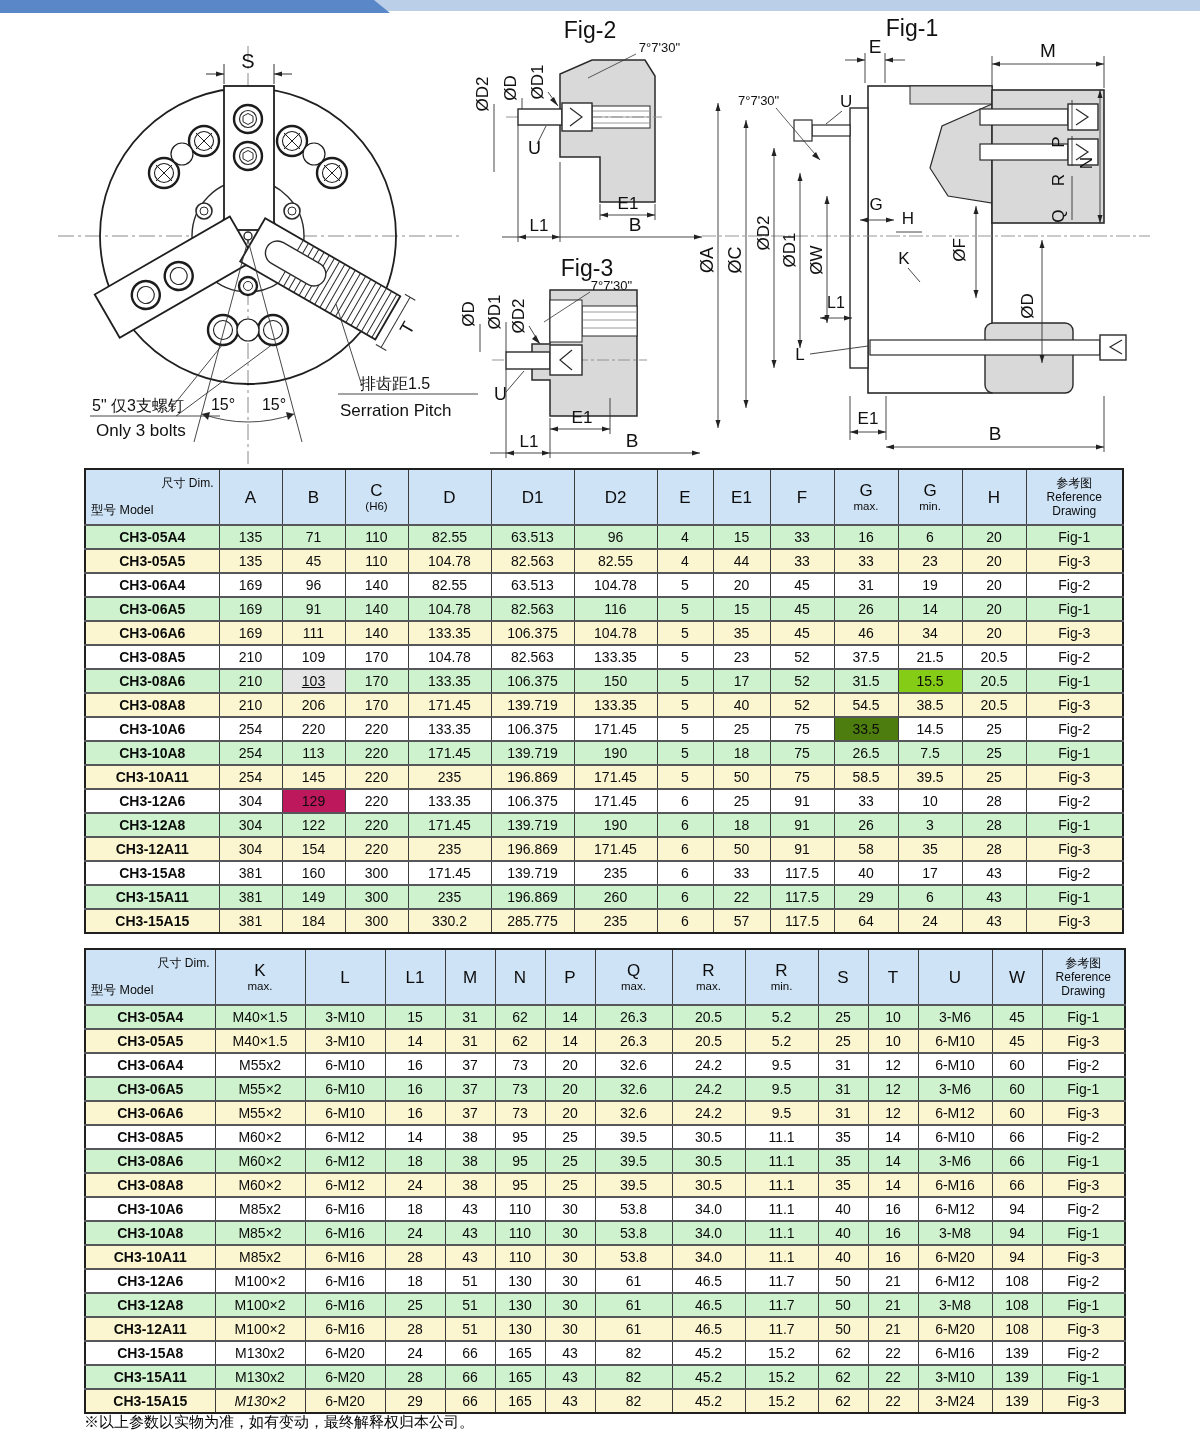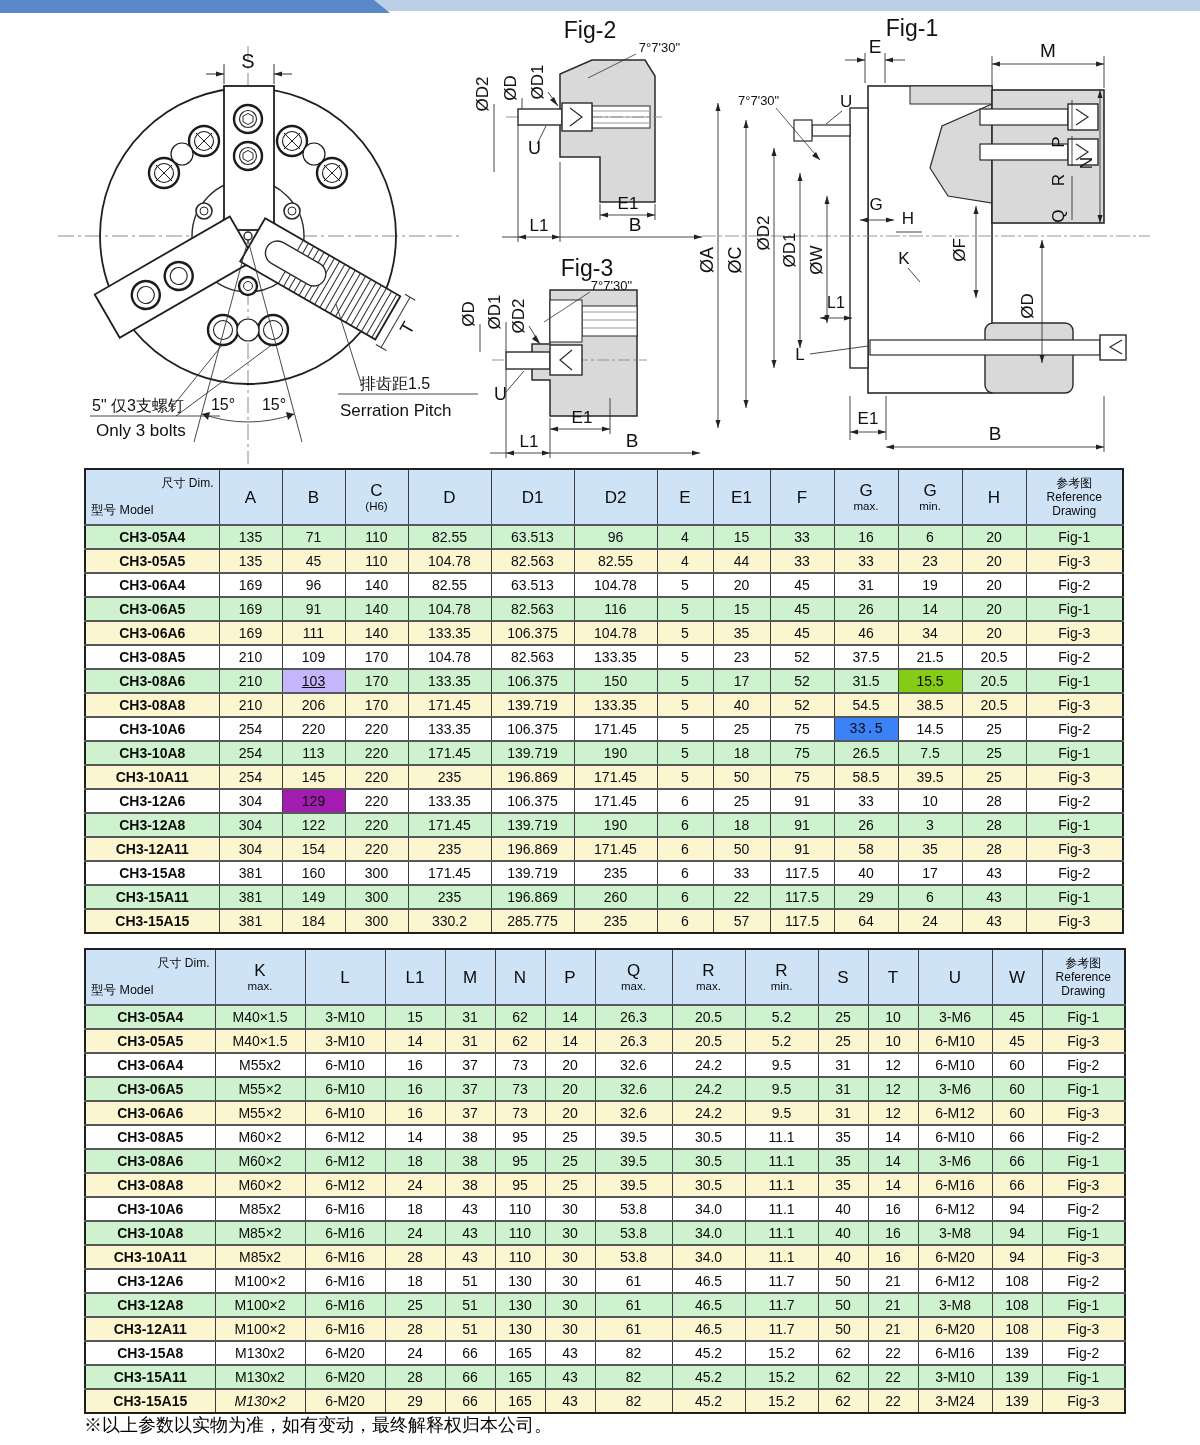--- a/index.html
+++ b/index.html
@@ -22,21 +22,21 @@
   table.spec tbody tr{height:24px;}
   table.spec tbody tr td, table.spec tbody tr th{border-top:2px solid #56575a;}
   .hmain{display:block;font-size:17px;line-height:19px;}
   .hsub{display:block;font-size:11.5px;line-height:13px;}
   .hsmall{display:block;font-size:12px;line-height:14px;}
   th.corner{position:relative;background:#cfe3f6;
      background-image:linear-gradient(to bottom right,rgba(0,0,0,0) 49.5%,#333 49.5%,#333 50.6%,rgba(0,0,0,0) 50.6%);}
   th.corner .c-dim{position:absolute;top:5px;right:5px;font-size:12px;}
   th.corner .c-model{position:absolute;bottom:5px;left:5px;font-size:12.5px;}
   td.model-cell,th.model-cell{font-weight:bold;font-size:15px;}
-  #footnote{position:absolute;left:84px;top:1413px;font-size:18px;color:#000;}
+  #footnote{position:absolute;left:84px;top:1413px;font-size:15px;color:#000;}
 </style>
 </head>
 <body>
 
 <div id="page">
   <div class="band-light"></div>
   <div class="band-dark"></div>
 
   <div class="drawing" style="left:40px;top:18px;width:440px;height:452px;">
   <svg width="440" height="452" viewBox="0 0 440 452">
@@ -507,21 +507,21 @@
           <td style="background: rgb(255, 255, 255);">23</td>
           <td style="background: rgb(255, 255, 255);">52</td>
           <td style="background: rgb(255, 255, 255);">37.5</td>
           <td style="background: rgb(255, 255, 255);">21.5</td>
           <td style="background: rgb(255, 255, 255);">20.5</td>
           <td style="background: rgb(255, 255, 255);">Fig-2</td>
         </tr>
         <tr>
           <th class="model-cell" style="background: rgb(205, 242, 205);">CH3-08A6</th>
           <td style="background: rgb(205, 242, 205);">210</td>
-          <td style="background: #c4b5fd; text-decoration: underline;">103</td>
+          <td style="background: #e5e5e5; text-decoration: underline;">103</td>
           <td style="background: rgb(205, 242, 205);">170</td>
           <td style="background: rgb(205, 242, 205);">133.35</td>
           <td style="background: rgb(205, 242, 205);">106.375</td>
           <td style="background: rgb(205, 242, 205);">150</td>
           <td style="background: rgb(205, 242, 205);">5</td>
           <td style="background: rgb(205, 242, 205);">17</td>
           <td style="background: rgb(205, 242, 205);">52</td>
           <td style="background: rgb(205, 242, 205);">31.5</td>
           <td style="background: #84cc16;">15.5</td>
           <td style="background: rgb(205, 242, 205);">20.5</td>
@@ -547,21 +547,21 @@
           <th class="model-cell" style="background: rgb(255, 255, 255);">CH3-10A6</th>
           <td style="background: rgb(255, 255, 255);">254</td>
           <td style="background: rgb(255, 255, 255);">220</td>
           <td style="background: rgb(255, 255, 255);">220</td>
           <td style="background: rgb(255, 255, 255);">133.35</td>
           <td style="background: rgb(255, 255, 255);">106.375</td>
           <td style="background: rgb(255, 255, 255);">171.45</td>
           <td style="background: rgb(255, 255, 255);">5</td>
           <td style="background: rgb(255, 255, 255);">25</td>
           <td style="background: rgb(255, 255, 255);">75</td>
-          <td style="background: #3b82f6; font-family: Liberation Mono, monospace;">33.5</td>
+          <td style="background: #4d7c0f;">33.5</td>
           <td style="background: rgb(255, 255, 255);">14.5</td>
           <td style="background: rgb(255, 255, 255);">25</td>
           <td style="background: rgb(255, 255, 255);">Fig-2</td>
         </tr>
         <tr>
           <th class="model-cell" style="background: rgb(205, 242, 205);">CH3-10A8</th>
           <td style="background: rgb(205, 242, 205);">254</td>
           <td style="background: rgb(205, 242, 205);">113</td>
           <td style="background: rgb(205, 242, 205);">220</td>
           <td style="background: rgb(205, 242, 205);">171.45</td>
@@ -587,21 +587,21 @@
           <td style="background: rgb(251, 246, 207);">50</td>
           <td style="background: rgb(251, 246, 207);">75</td>
           <td style="background: rgb(251, 246, 207);">58.5</td>
           <td style="background: rgb(251, 246, 207);">39.5</td>
           <td style="background: rgb(251, 246, 207);">25</td>
           <td style="background: rgb(251, 246, 207);">Fig-3</td>
         </tr>
         <tr>
           <th class="model-cell" style="background: rgb(255, 255, 255);">CH3-12A6</th>
           <td style="background: rgb(255, 255, 255);">304</td>
-          <td style="background: #a21caf;">129</td>
+          <td style="background: #be185d;">129</td>
           <td style="background: rgb(255, 255, 255);">220</td>
           <td style="background: rgb(255, 255, 255);">133.35</td>
           <td style="background: rgb(255, 255, 255);">106.375</td>
           <td style="background: rgb(255, 255, 255);">171.45</td>
           <td style="background: rgb(255, 255, 255);">6</td>
           <td style="background: rgb(255, 255, 255);">25</td>
           <td style="background: rgb(255, 255, 255);">91</td>
           <td style="background: rgb(255, 255, 255);">33</td>
           <td style="background: rgb(255, 255, 255);">10</td>
           <td style="background: rgb(255, 255, 255);">28</td>

